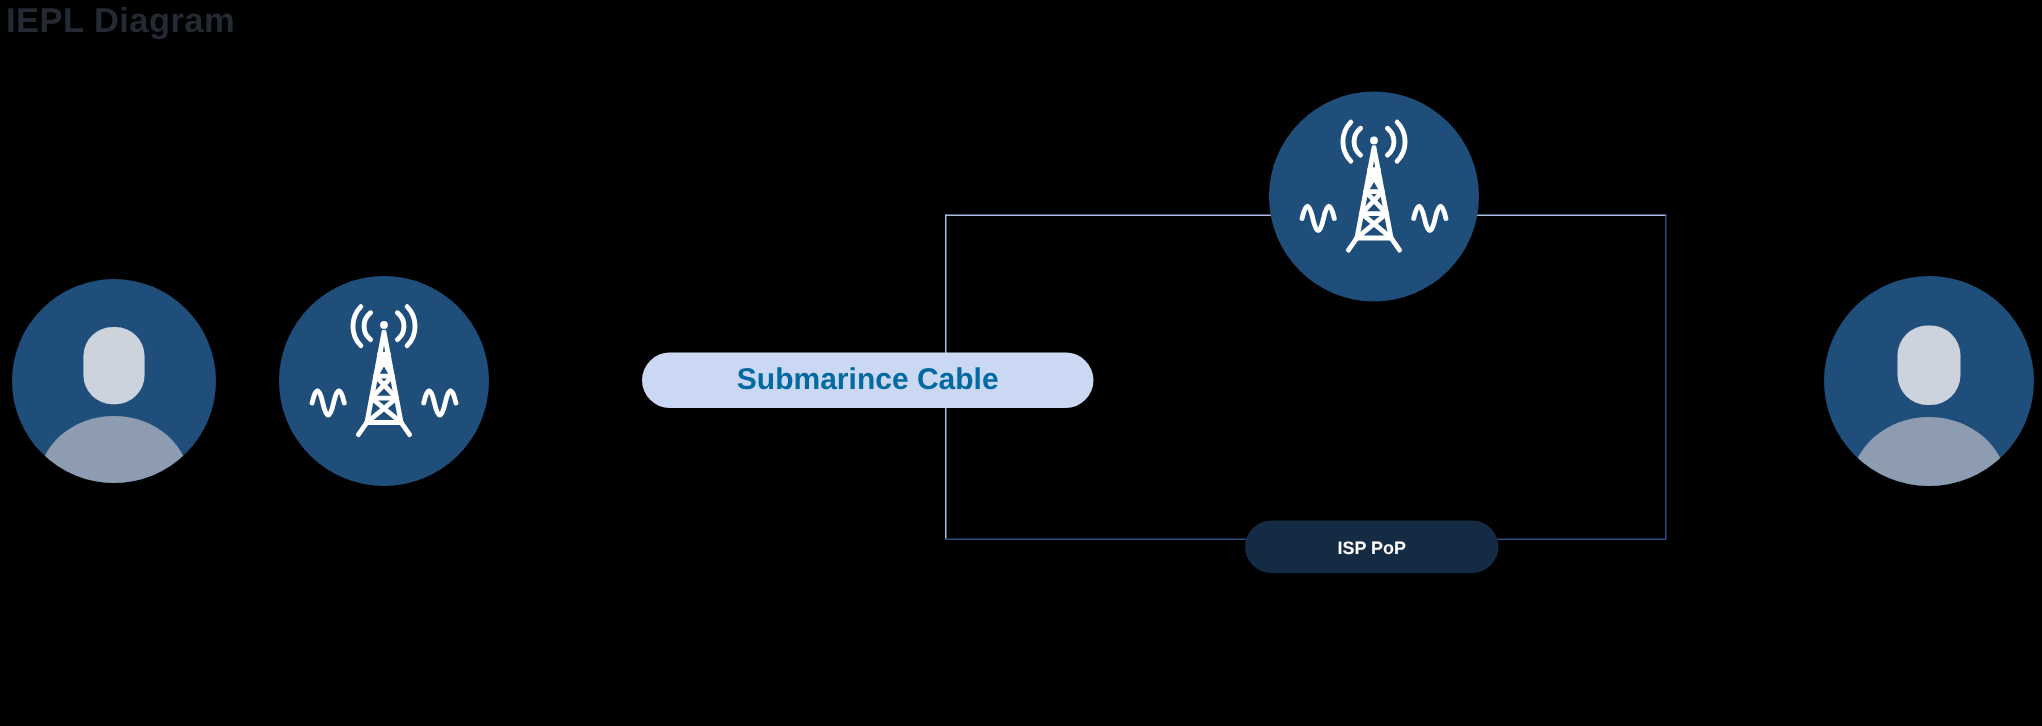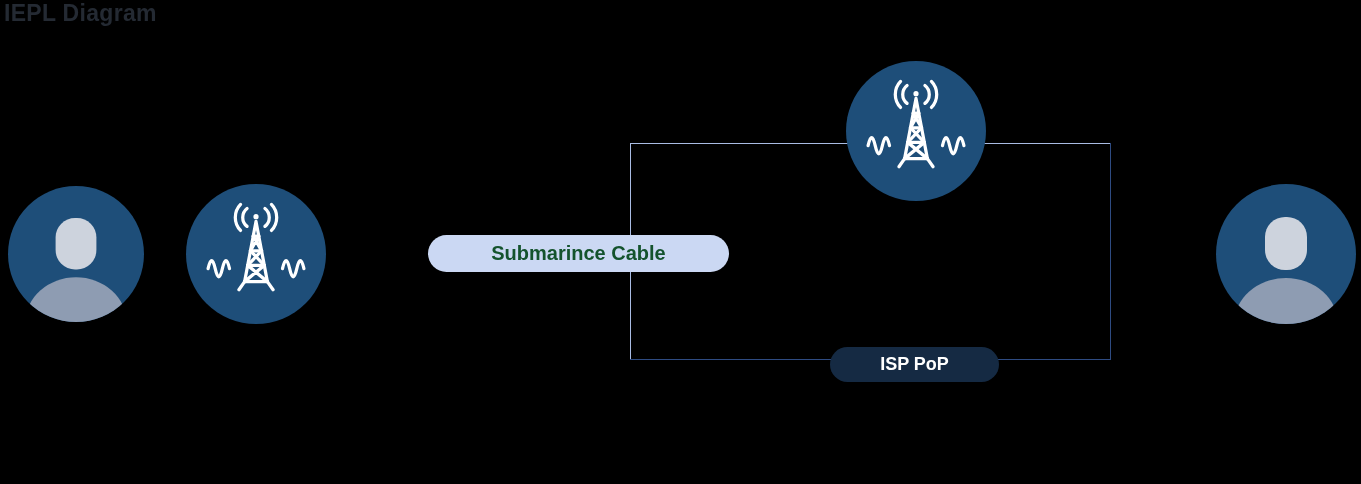--- a/index.html
+++ b/index.html
@@ -37,25 +37,25 @@
   .avatar-svg { width: 100%; height: 100%; }
 
   
   .pill {
     position: absolute; z-index: 3;
     display: flex; align-items: center; justify-content: center;
     font-weight: 700; border-radius: 999px; white-space: nowrap;
   }
   .p-cable {
     left: 428px; top: 235px; width: 301px; height: 37px;
-    background: #cbd8f3; color: #14532d; font-size: 20px;
+    background: #cbd8f3; color: #0369a1; font-size: 20px;
   }
   .p-pop {
     left: 830px; top: 347px; width: 169px; height: 35px;
-    background: #152a43; color: #ffffff; font-size: 18px;
+    background: #152a43; color: #ffffff; font-size: 12px;
   }
   .defs-holder { position: absolute; width: 0; height: 0; overflow: hidden; }
 </style>
 </head>
 <body>
 
 <svg class="defs-holder" aria-hidden="true">
   <defs>
     <symbol id="sym-tower" viewBox="0 0 64 64">
       <g fill="none" stroke="#ffffff" stroke-width="2" stroke-linecap="round" stroke-linejoin="round">

